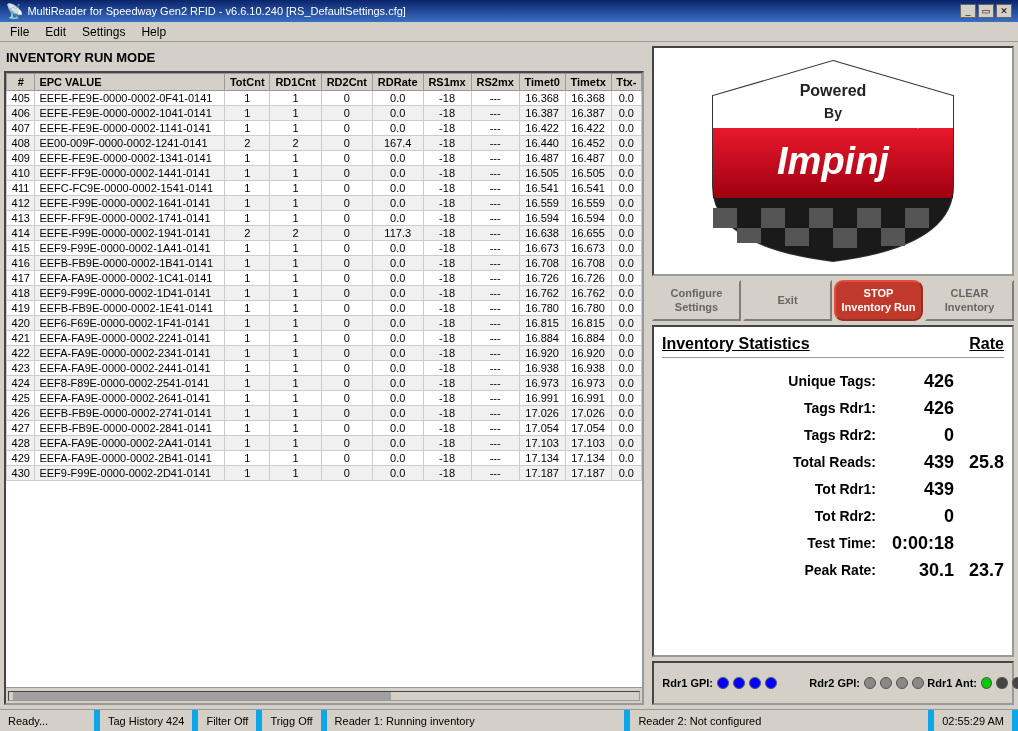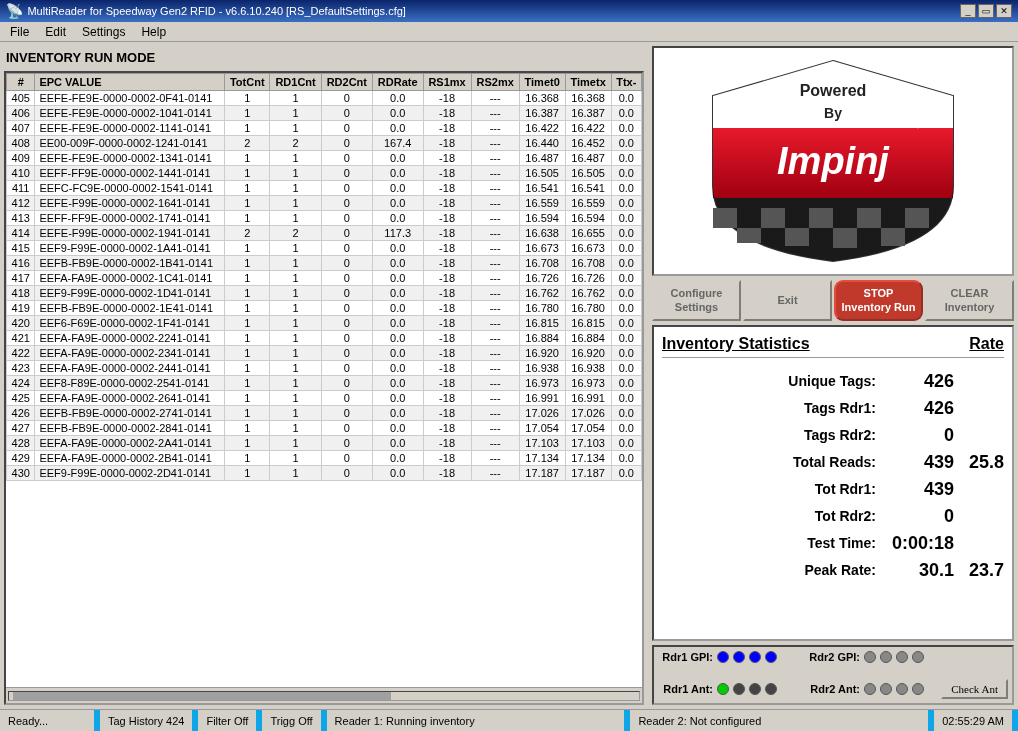--- a/index.html
+++ b/index.html
@@ -183,22 +183,22 @@
       width: 50px;
       font-size: 18px;
       font-weight: bold;
       text-align: right;
       color: #000000;
     }
 
     
     .indicators-area {
       display: flex;
-      flex-direction: column;
-      gap: 16px;
+      flex-direction: row;
+      gap: 2px;
       margin-top: 4px;
       padding: 4px;
       background: #d4d0c8;
       border: 2px inset #999;
     }
     .indicator-row {
       display: flex;
       align-items: center;
       gap: 4px;
       font-size: 11px;

